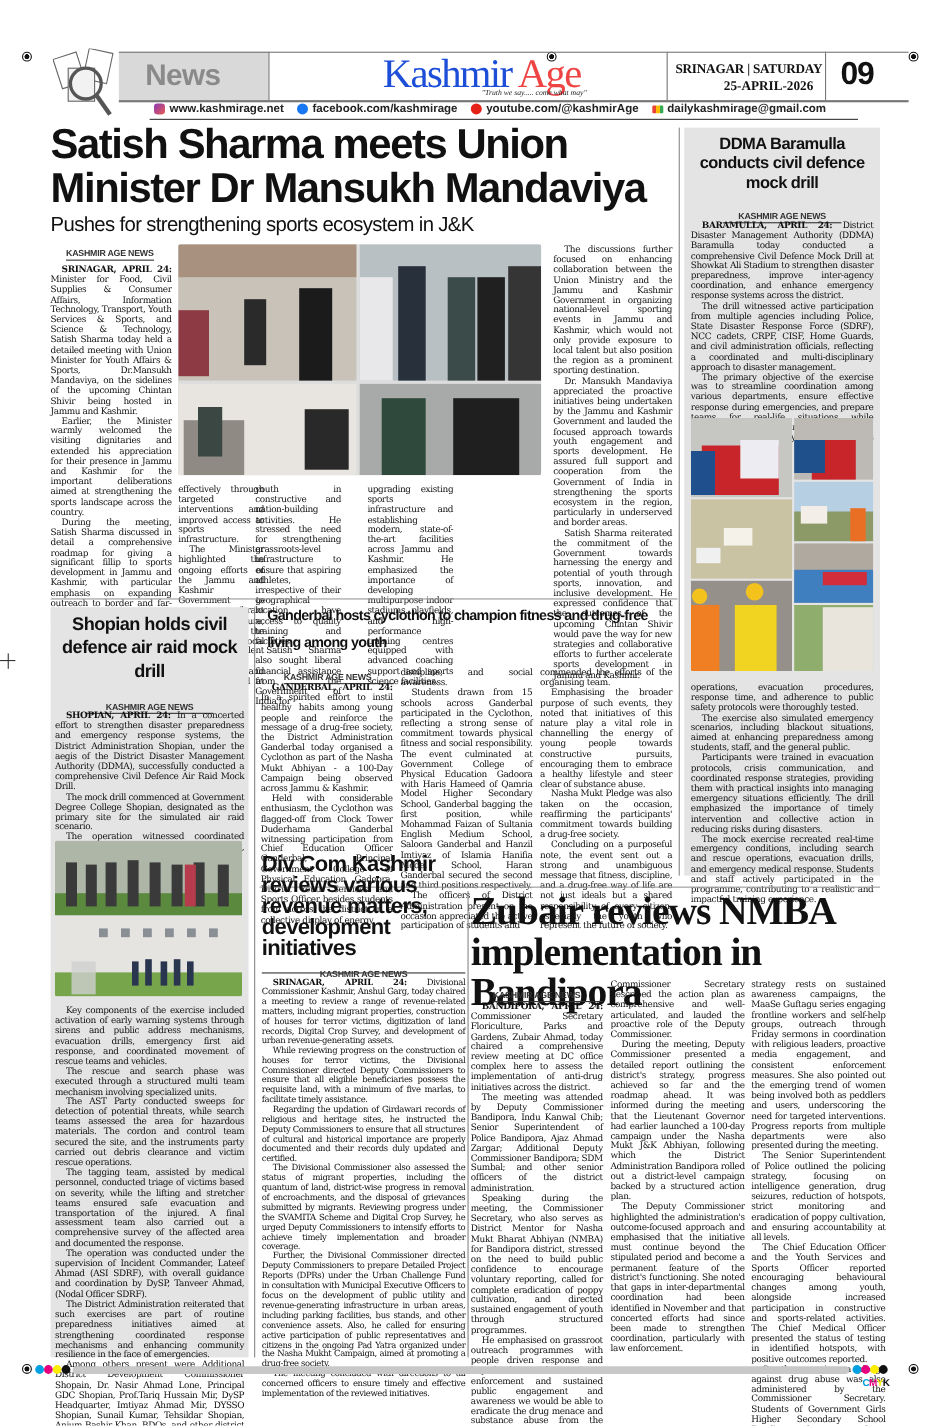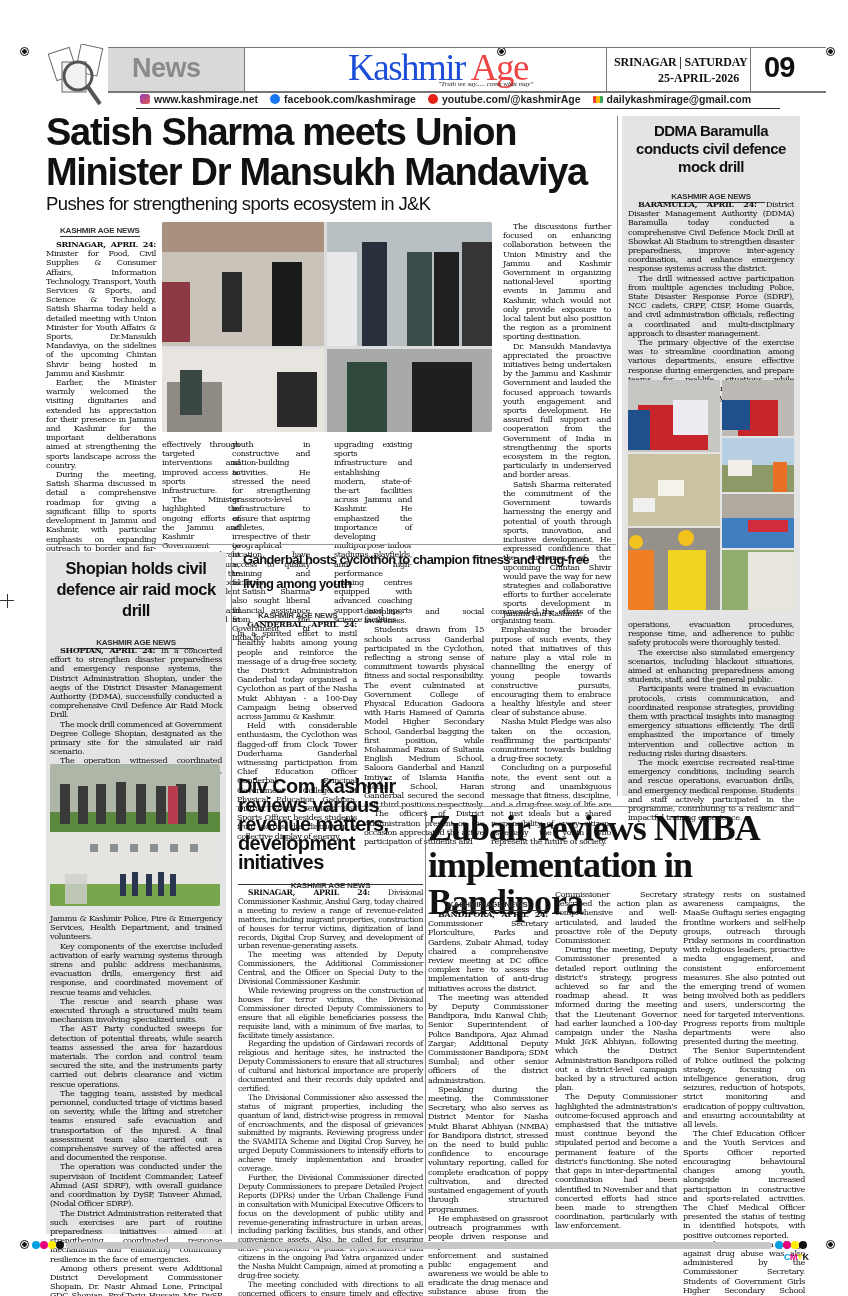--- a/index.html
+++ b/index.html
@@ -239,21 +239,20 @@
           <rect x="70" y="110" width="6" height="22"></rect>
           <rect x="82" y="108" width="6" height="24"></rect>
           <rect x="96" y="110" width="6" height="22"></rect>
           <rect x="108" y="108" width="6" height="24"></rect>
           <rect x="120" y="110" width="6" height="22"></rect>
         </g>
       <rect x="15" y="110" width="22" height="30" fill="#cfcfcf" opacity="0.8"></rect>
     </svg>
   </div>
   <div class="col" style="left:4px;top:362px;width:172px">
-    <p style="text-indent:0">Jammu &amp; Kashmir Police, Fire &amp; Emergency Services, Health Department, and trained volunteers.</p>
     <p>Key components of the exercise included activation of early warning systems through sirens and public address mechanisms, evacuation drills, emergency first aid response, and coordinated movement of rescue teams and vehicles.</p>
     <p>The rescue and search phase was executed through a structured multi team mechanism involving specialized units.</p>
     <p>The AST Party conducted sweeps for detection of potential threats, while search teams assessed the area for hazardous materials. The cordon and control team secured the site, and the instruments party carried out debris clearance and victim rescue operations.</p>
     <p>The tagging team, assisted by medical personnel, conducted triage of victims based on severity, while the lifting and stretcher teams ensured safe evacuation and transportation of the injured. A final assessment team also carried out a comprehensive survey of the affected area and documented the response.</p>
     <p>The operation was conducted under the supervision of Incident Commander, Lateef Ahmad (ASI SDRF), with overall guidance and coordination by DySP, Tanveer Ahmad, (Nodal Officer SDRF).</p>
     <p>The District Administration reiterated that such exercises are part of routine preparedness initiatives aimed at strengthening coordinated response mechanisms and enhancing community resilience in the face of emergencies.</p>
     <p>Among others present were Additional District Development Commissioner Shopain, Dr. Nasir Ahmad Lone, Principal GDC Shopian, Prof.Tariq Hussain Mir, DySP Headquarter, Imtiyaz Ahmad Mir, DYSSO Shopian, Sunail Kumar, Tehsildar Shopian, Anjum Bashir Khan, BDOs, and other district officers.</p>
   </div>
 </aside>
 <div class="vrule" style="left:231px;top:552px;height:682px"></div>
@@ -278,21 +277,20 @@
   </div>
 </article>
 <div class="hrule" style="left:236px;top:806px;width:564px;background:#999"></div>
 
 <article>
   <h2 class="sh" style="left:238px;top:777px;width:185px;font-size:20px;line-height:19px">Div Com Kashmir reviews various revenue matters, development initiatives</h2>
   <div class="abs" style="left:238px;top:873px;width:185px;text-align:center"><span class="byline" style="border:none">KASHMIR AGE NEWS</span></div>
   <div class="hrule" style="left:238px;top:884px;width:185px;background:#333"></div>
   <div class="col" style="left:238px;top:889px;width:185px;font-size:7.7px;line-height:8.9px">
     <p><b>SRINAGAR, APRIL 24:</b> <span>Divisional Commissioner Kashmir, Anshul Garg, today chaired a meeting to review a range of revenue-related matters, including migrant properties, construction of houses for terror victims, digitization of land records, Digital Crop Survey, and development of urban revenue-generating assets.</span></p>
-    <p>The meeting was attended by Deputy Commissioners, the Additional Commissioner Central, and the Officer on Special Duty to the Divisional Commissioner Kashmir.</p>
     <p>While reviewing progress on the construction of houses for terror victims, the Divisional Commissioner directed Deputy Commissioners to ensure that all eligible beneficiaries possess the requisite land, with a minimum of five marlas, to facilitate timely assistance.</p>
     <p>Regarding the updation of Girdawari records of religious and heritage sites, he instructed the Deputy Commissioners to ensure that all structures of cultural and historical importance are properly documented and their records duly updated and certified.</p>
     <p>The Divisional Commissioner also assessed the status of migrant properties, including the quantum of land, district-wise progress in removal of encroachments, and the disposal of grievances submitted by migrants. Reviewing progress under the SVAMITA Scheme and Digital Crop Survey, he urged Deputy Commissioners to intensify efforts to achieve timely implementation and broader coverage.</p>
     <p>Further, the Divisional Commissioner directed Deputy Commissioners to prepare Detailed Project Reports (DPRs) under the Urban Challenge Fund in consultation with Municipal Executive Officers to focus on the development of public utility and revenue-generating infrastructure in urban areas, including parking facilities, bus stands, and other convenience assets. Also, he called for ensuring active participation of public representatives and citizens in the ongoing Pad Yatra organized under the Nasha Mukht Campaign, aimed at promoting a drug-free society.</p>
     <p>The meeting concluded with directions to all concerned officers to ensure timely and effective implementation of the reviewed initiatives.</p>
   </div>
 </article>
 <div class="vrule" style="left:425px;top:810px;height:424px"></div>
 
 <article>

